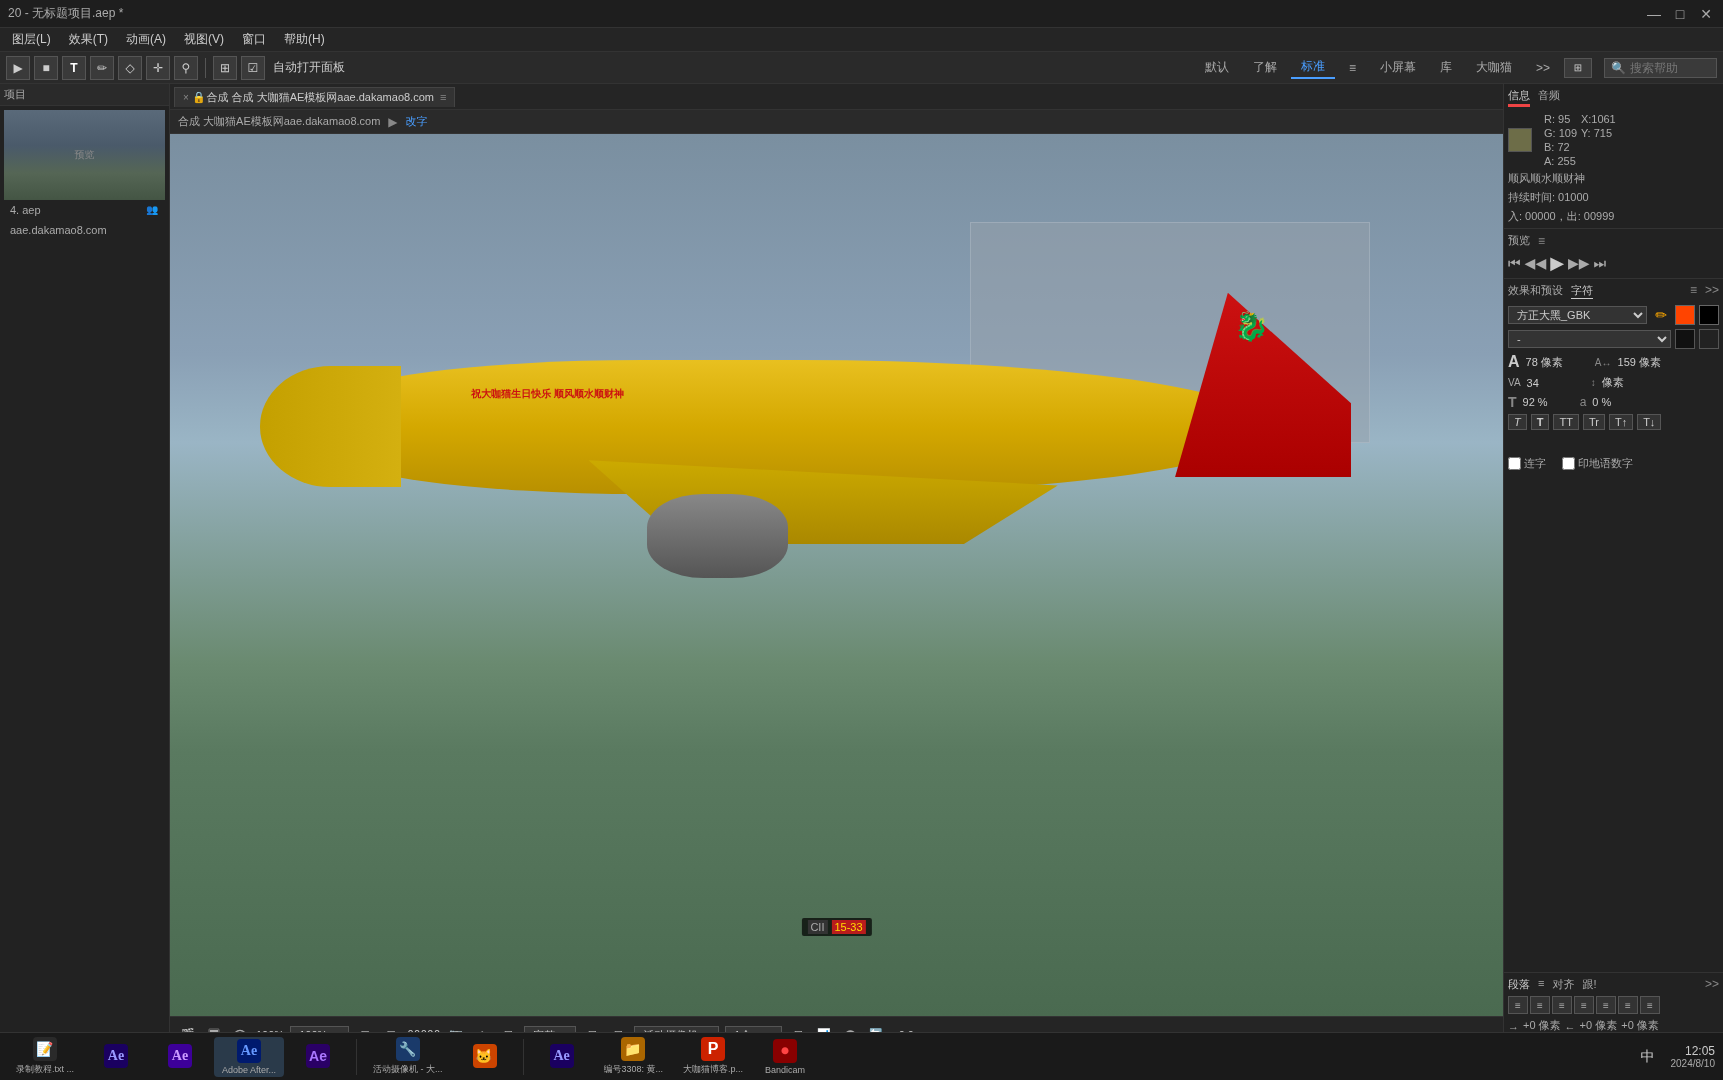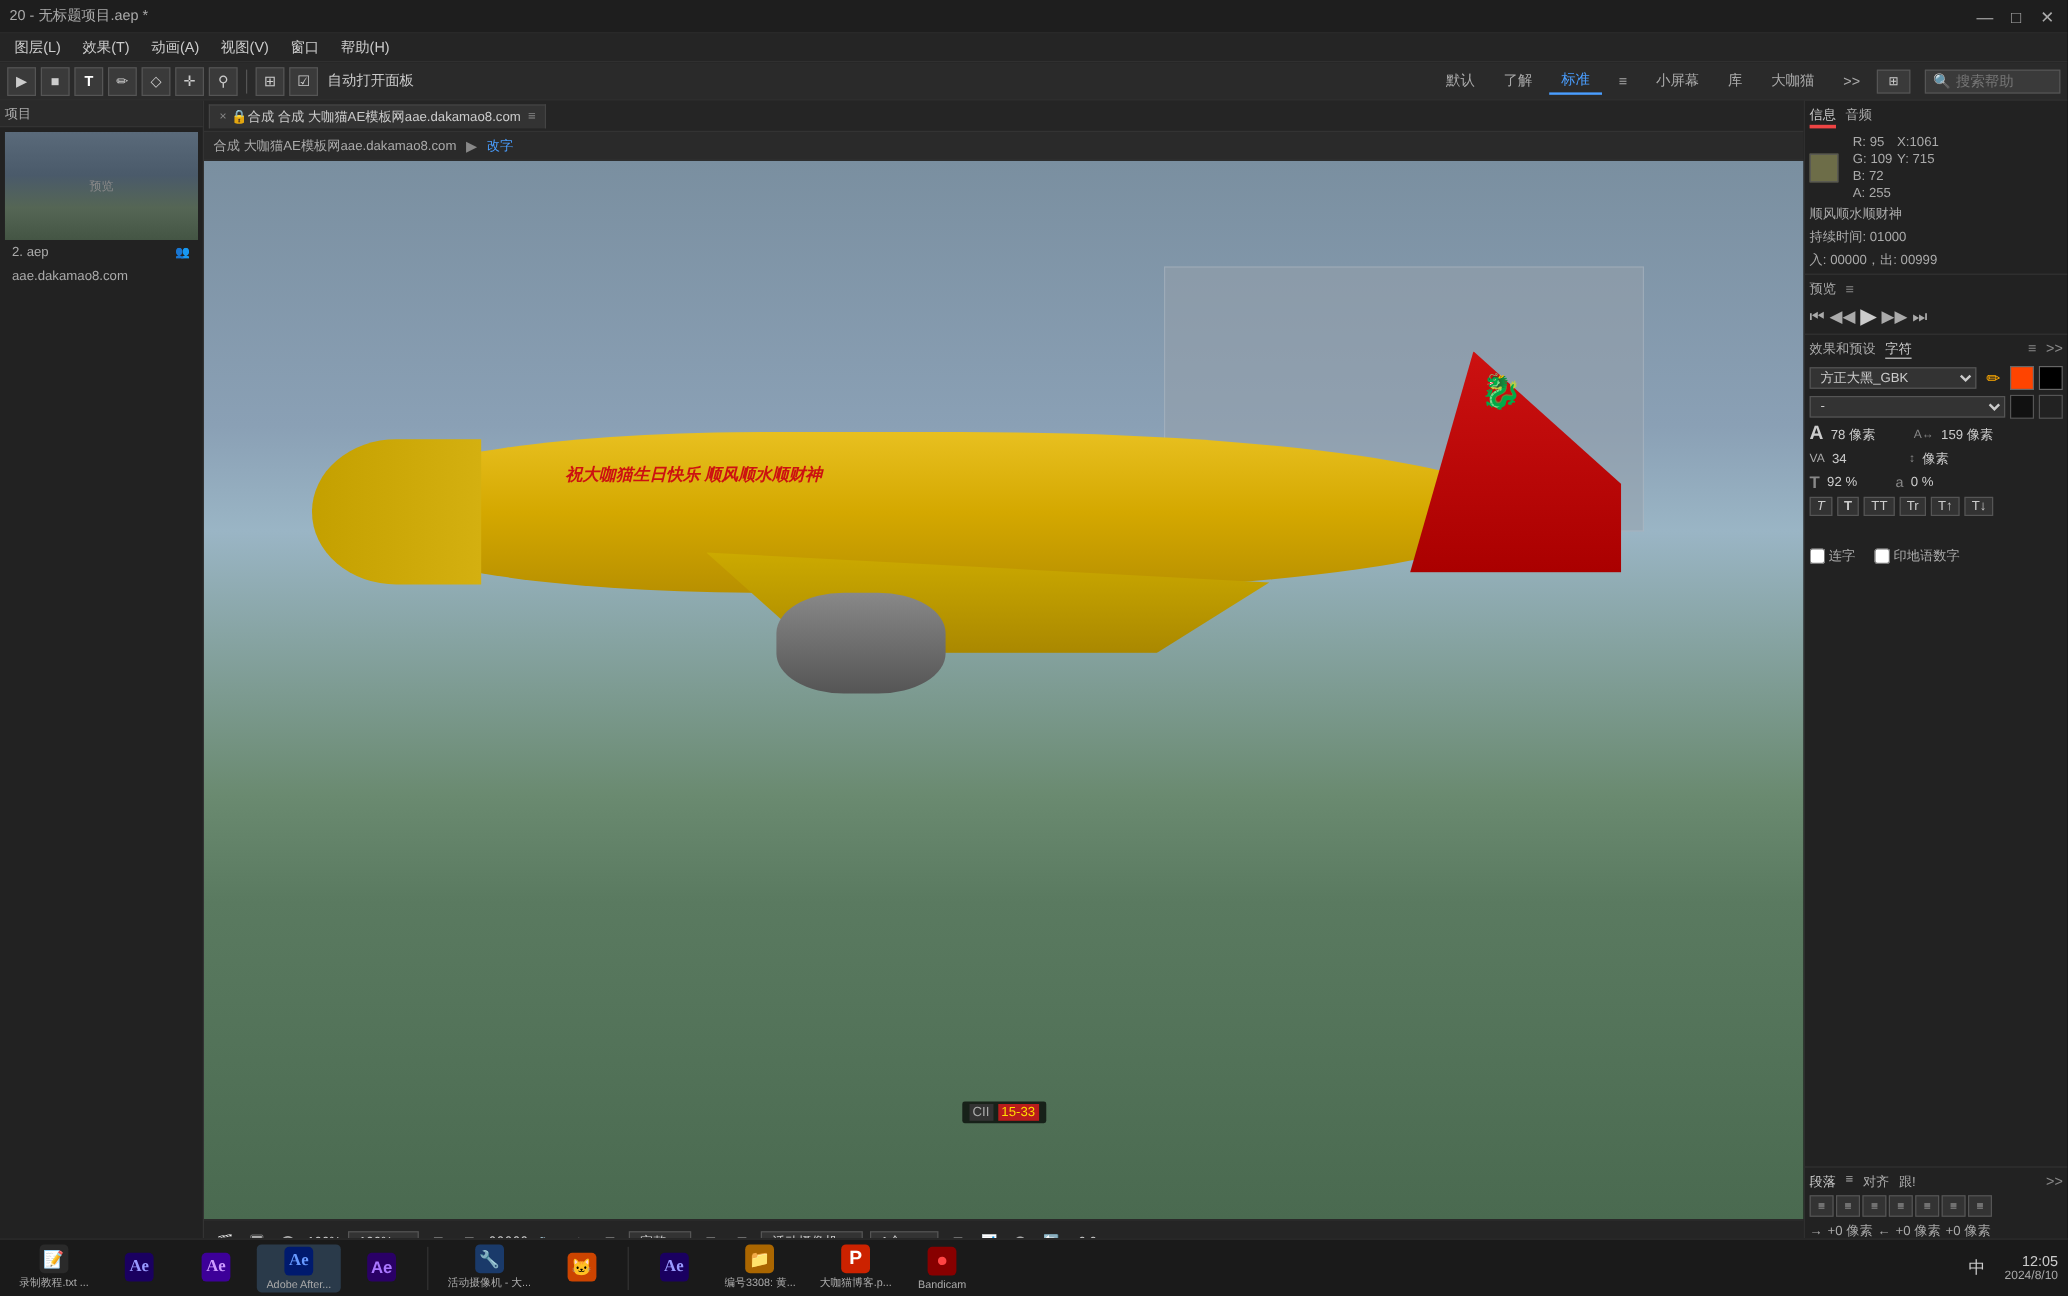--- a/index.html
+++ b/index.html
@@ -560,21 +560,21 @@
 
   <div id="left-panel">
     <div class="panel-header">项目</div>
     <div id="project-section">
       <div id="preview-thumb">
         <div style="width:100%;height:100%;background:linear-gradient(180deg,#5a6a7a 0%,#4a5a6a 40%,#556655 70%,#445544 100%);display:flex;align-items:center;justify-content:center;">
           <div style="color:#888;font-size:10px;">预览</div>
         </div>
       </div>
       <div class="project-item">
-        <span>2. aep</span>
+        <span>4. aep</span>
         <span style="float:right;font-size:10px;">👥</span>
       </div>
       <div class="preview-item-name">aae.dakamao8.com</div>
     </div>
   </div>
 
   <div id="center-area">
 
     <div id="composition-tab-bar">
       <div class="comp-tab active">
@@ -604,21 +604,21 @@
           <div style="position:absolute;top:20%;left:8%;width:80%;height:40%;background:linear-gradient(180deg,#e8c020 0%,#d4a800 50%,#b89000 100%);border-radius:40% 60% 60% 40%;"></div>
 
           <div style="position:absolute;top:22%;left:2%;width:12%;height:36%;background:linear-gradient(90deg,#c4a000,#d4b010);border-radius:50% 0 0 50%;"></div>
 
           <div style="position:absolute;top:0%;right:5%;width:15%;height:55%;background:linear-gradient(180deg,#cc1111 0%,#aa0000 100%);clip-path:polygon(0 100%,30% 0,100% 60%,100% 100%);"></div>
 
           <div style="position:absolute;top:50%;left:30%;width:40%;height:25%;background:linear-gradient(180deg,#ccaa00,#aa8800);clip-path:polygon(0 0,100% 30%,80% 100%,20% 100%);"></div>
 
           <div style="position:absolute;top:60%;left:35%;width:12%;height:25%;background:linear-gradient(180deg,#888,#555);border-radius:40%;"></div>
 
-          <div style="position:absolute;top:28%;left:20%;color:#cc1111;font-size:14px;font-weight:bold;font-family:SimHei,sans-serif;white-space:nowrap;font-style:italic;">祝大咖猫生日快乐 顺风顺水顺财神</div>
+          <div style="position:absolute;top:28%;left:20%;color:#cc1111;font-size:10px;font-weight:bold;font-family:SimHei,sans-serif;white-space:nowrap;">祝大咖猫生日快乐 顺风顺水顺财神</div>
 
           <div style="position:absolute;top:5%;right:12%;color:#cc2200;font-size:28px;">🐉</div>
         </div>
 
 
         <div id="timecode-badge">
           <div id="timecode-inner">
             <span class="timecode-part-c11">CII</span>
             <span class="timecode-part-time">15-33</span>
           </div>

